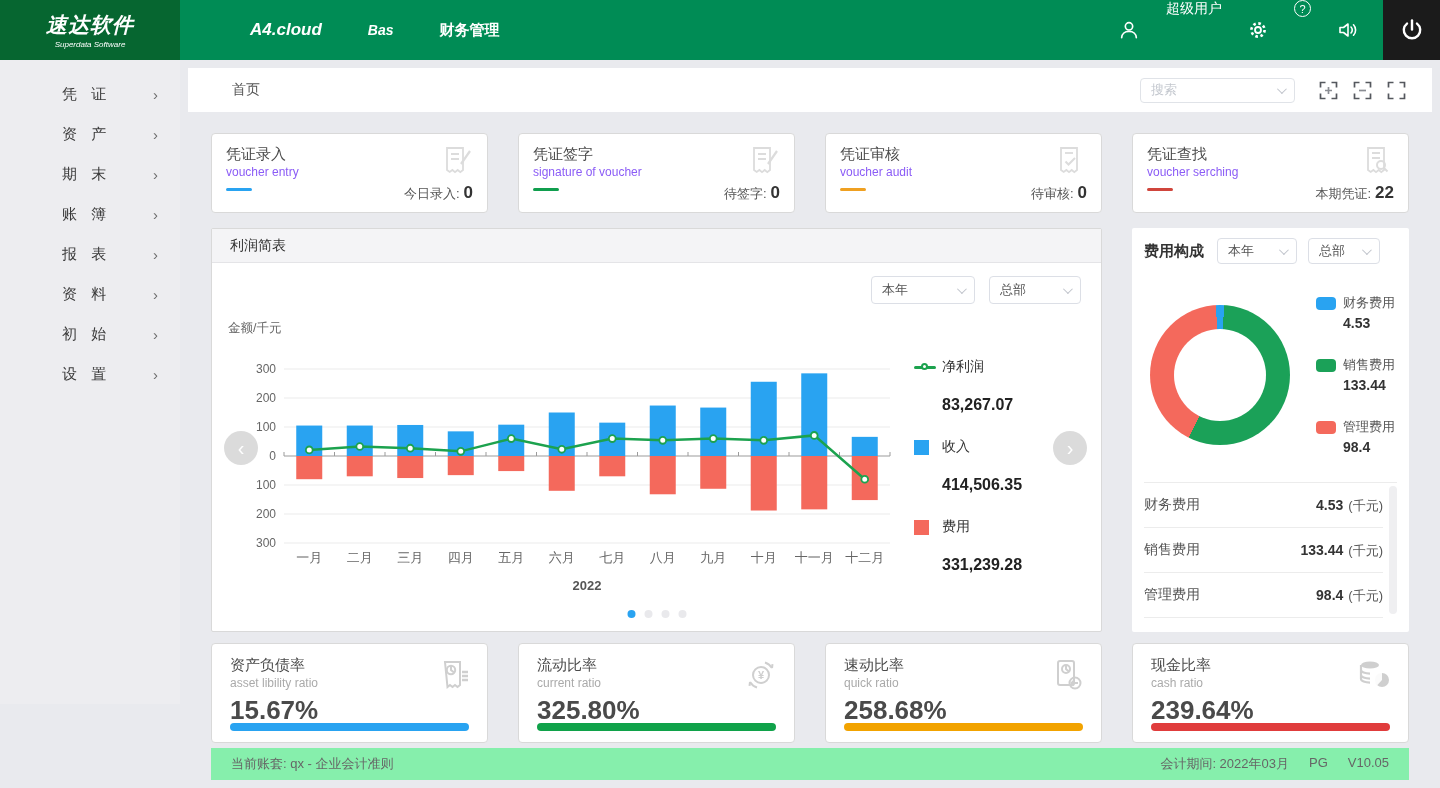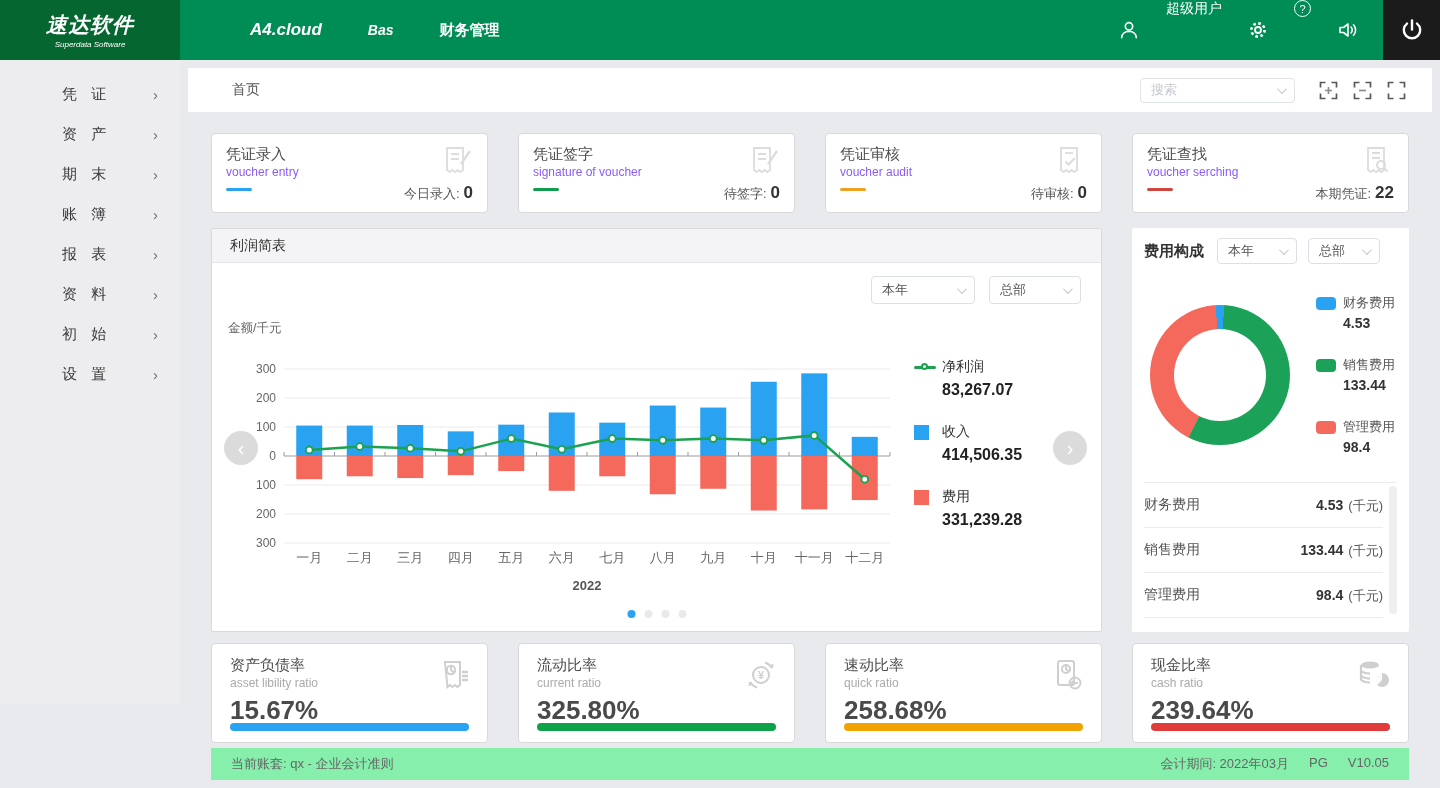--- a/index.html
+++ b/index.html
@@ -51,21 +51,21 @@
   
   .mid-row { display:flex; gap:30px; margin-top:15px; height:404px; }
   .chart-panel { flex:1; background:#fff; border:1px solid #d9d9d9; border-radius:2px; display:flex; flex-direction:column; position:relative; overflow:hidden; }
   .panel-header { height:34px; background:#f4f4f6; border-bottom:1px solid #e4e4e7; display:flex; align-items:center; padding:0 18px; font-size:14px; color:#333; flex-shrink:0; }
   .filters { display:flex; justify-content:flex-end; gap:14px; padding:13px 20px 0; }
   .select { border:1px solid #dcdfe6; border-radius:4px; height:28px; display:flex; align-items:center; justify-content:space-between; padding:0 10px; font-size:13px; color:#555; background:#fff; cursor:pointer; }
   .sel-lg { width:104px; } .sel-md { width:92px; }
   .sel-sm { width:80px; height:26px; } .sel-xs { width:72px; height:26px; }
   .chart-body { flex:1; display:flex; padding:2px 4px 0 10px; position:relative; }
   .chart-legend { width:146px; padding-top:52px; display:flex; flex-direction:column; gap:24px; }
-  .pl-entry { display:grid; grid-template-columns:28px auto; row-gap:5px; align-items:center; }
+  .pl-entry { display:grid; grid-template-columns:28px auto; row-gap:20px; align-items:center; }
   .pl-name { font-size:14px; color:#333; }
   .pl-value { grid-column:2; font-size:16px; font-weight:bold; color:#222; }
   .pl-sq { width:15px; height:15px; }
   .pl-line { width:22px; height:3px; position:relative; border-radius:2px; }
   .pl-line i { position:absolute; left:7px; top:-3px; width:7px; height:7px; background:#fff; border:2px solid #1ca24e; border-radius:50%; }
   .nav-circle { position:absolute; width:34px; height:34px; border-radius:50%; background:rgba(190,190,190,.55); color:#fff; font-size:20px; display:flex; align-items:center; justify-content:center; cursor:pointer; user-select:none; }
   .nav-left { left:12px; top:202px; }
   .nav-right { right:14px; top:202px; }
   .dots { position:absolute; bottom:13px; left:50%; transform:translateX(-50%); display:flex; gap:9px; }
   .dot { width:8px; height:8px; border-radius:50%; background:#e9e9ec; cursor:pointer; }

